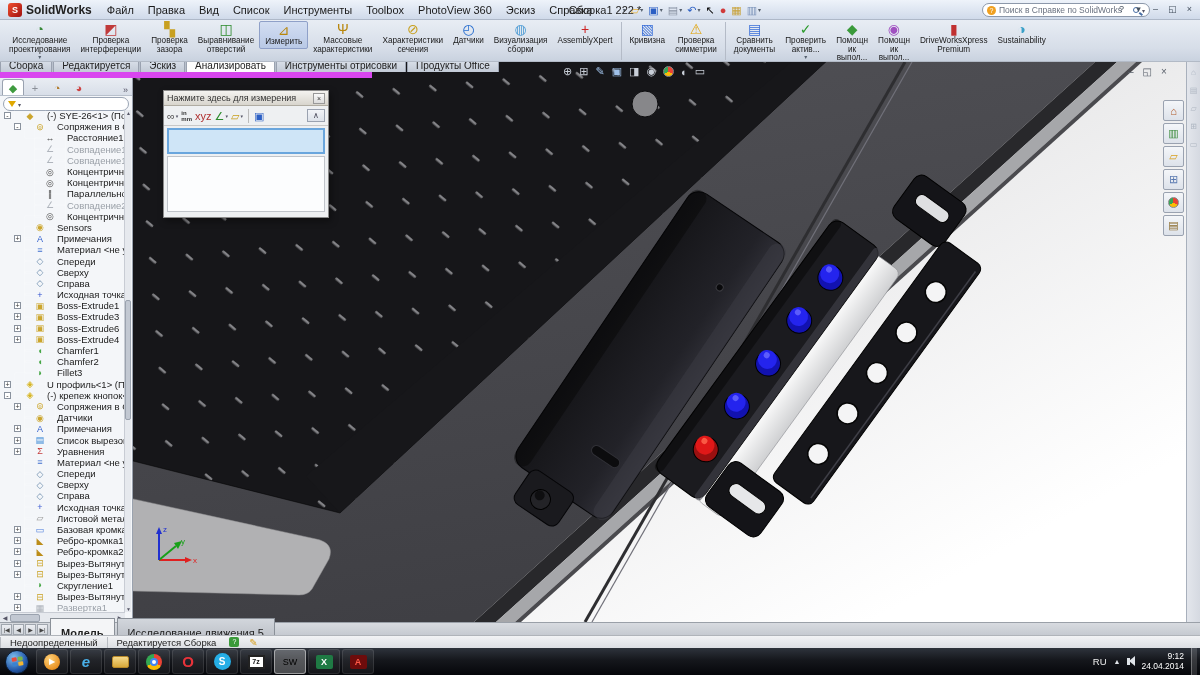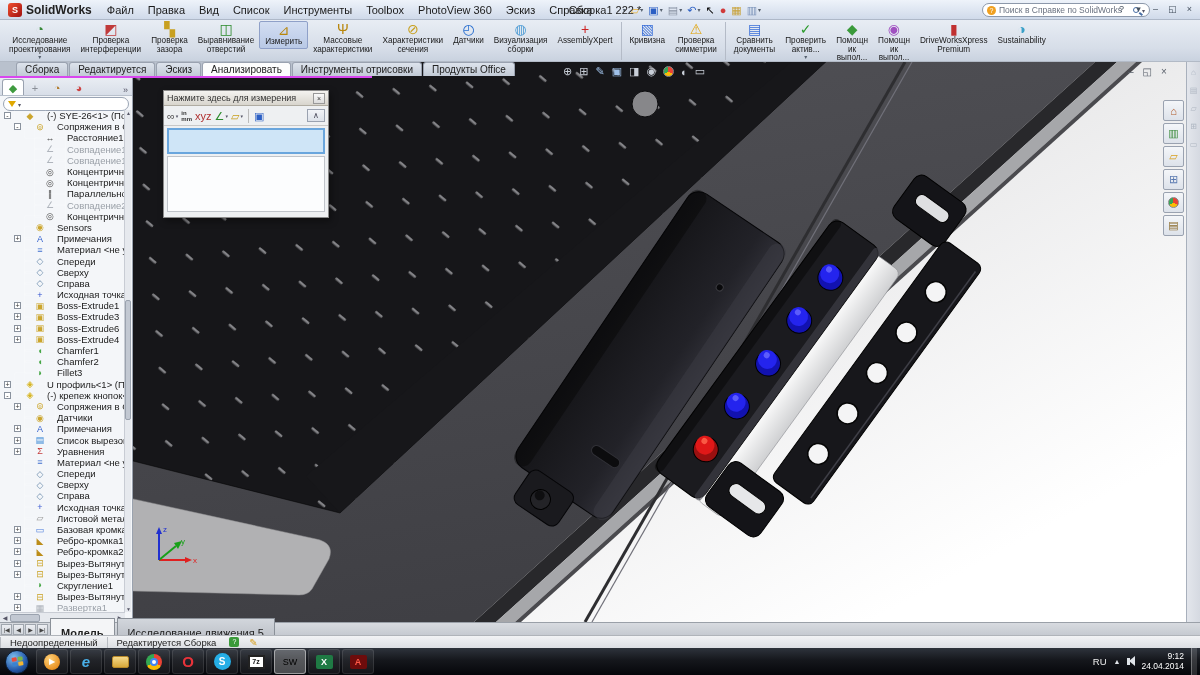--- a/index.html
+++ b/index.html
@@ -26,21 +26,21 @@
   
   #ribbon{position:absolute;left:0;top:20px;width:1200px;height:42px;background:linear-gradient(#e8edf4,#d6dde8 70%,#c9d2df);border-bottom:1px solid #b2bac6;display:flex;align-items:flex-start;padding:1px 4px 0 4px;z-index:39;}
   .rbtn{display:flex;flex-direction:column;align-items:center;padding:1px 5px;border-radius:2px;min-width:34px;}
   .rbtn.active{background:linear-gradient(#d3def2,#b9c9e6);border:1px solid #8fa0c8;}
   .ricon{font-size:14px;line-height:15px;height:15px;}
   .rlabel{font-size:8.2px;line-height:8.6px;color:#1a1a1a;text-align:center;white-space:pre-line;}
   .rcaret{font-size:6px;color:#55606e;line-height:6px;}
   .rsep{width:1px;height:38px;background:#b4bbc7;margin:1px 3px;}
   #ds-watermark{position:absolute;right:88px;top:28px;font-size:30px;font-style:italic;font-weight:bold;color:#c3c9d4;z-index:0;}
   
-  #tabrow{position:absolute;left:0;top:62px;width:372px;height:16px;background:#b9c1cd;border-bottom:2px solid #d946ef;display:flex;align-items:flex-end;padding-left:16px;z-index:30;}
+  #tabrow{position:absolute;left:0;top:62px;width:372px;height:16px;background:#b9c1cd;border-bottom:6px solid #d946ef;display:flex;align-items:flex-end;padding-left:0;z-index:30;}
   .ctab{font-size:10px;color:#222;padding:1px 8px 1px 8px;background:linear-gradient(#dde3ec,#c2cad6);border:1px solid #9aa2b0;border-bottom:none;border-radius:3px 3px 0 0;margin-right:1px;white-space:nowrap;}
   .ctab.active{background:#fdfdfd;position:relative;z-index:2;}
   
   #leftpanel{position:absolute;left:0;top:78px;width:133px;height:544px;background:#f4f6f9;border-right:1px solid #9aa2ae;z-index:20;}
   #paneltabs{height:18px;display:flex;align-items:flex-end;background:linear-gradient(#e9edf3,#d8dee8);border-bottom:1px solid #b8c0cc;padding-left:2px;}
   .ptab{width:22px;height:16px;text-align:center;font-size:11px;line-height:16px;border:1px solid transparent;}
   .ptab.active{background:#fff;border:1px solid #9aa2b0;border-bottom:none;border-radius:3px 3px 0 0;}
   #ptab-overflow{margin-left:auto;font-size:9px;color:#556;padding-right:4px;}
   #filterrow{height:14px;margin:1px 3px;border:1px solid #9aa4b4;border-radius:7px;background:#fff;display:flex;align-items:center;padding:0 4px;gap:2px;}
   #funnel{width:0;height:0;border-left:4px solid transparent;border-right:4px solid transparent;border-top:6px solid #e0a800;}

